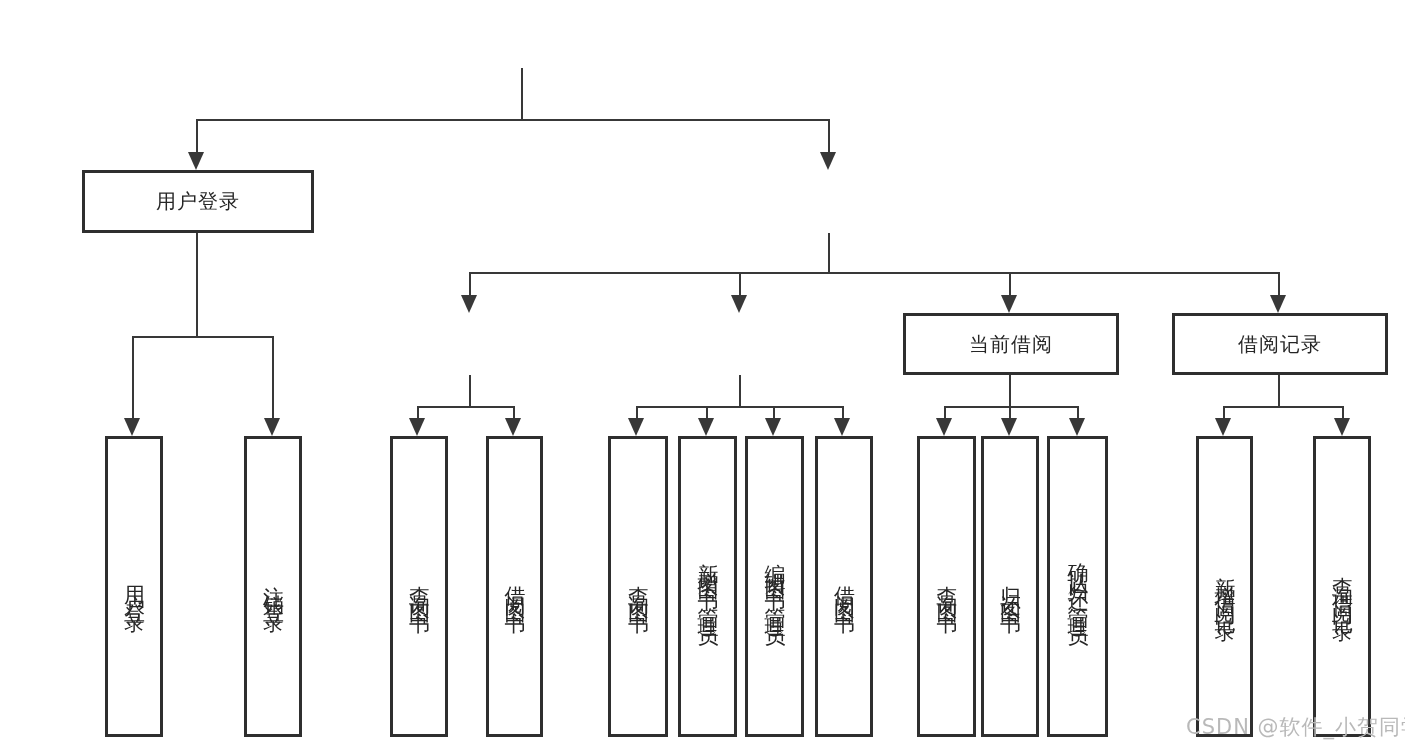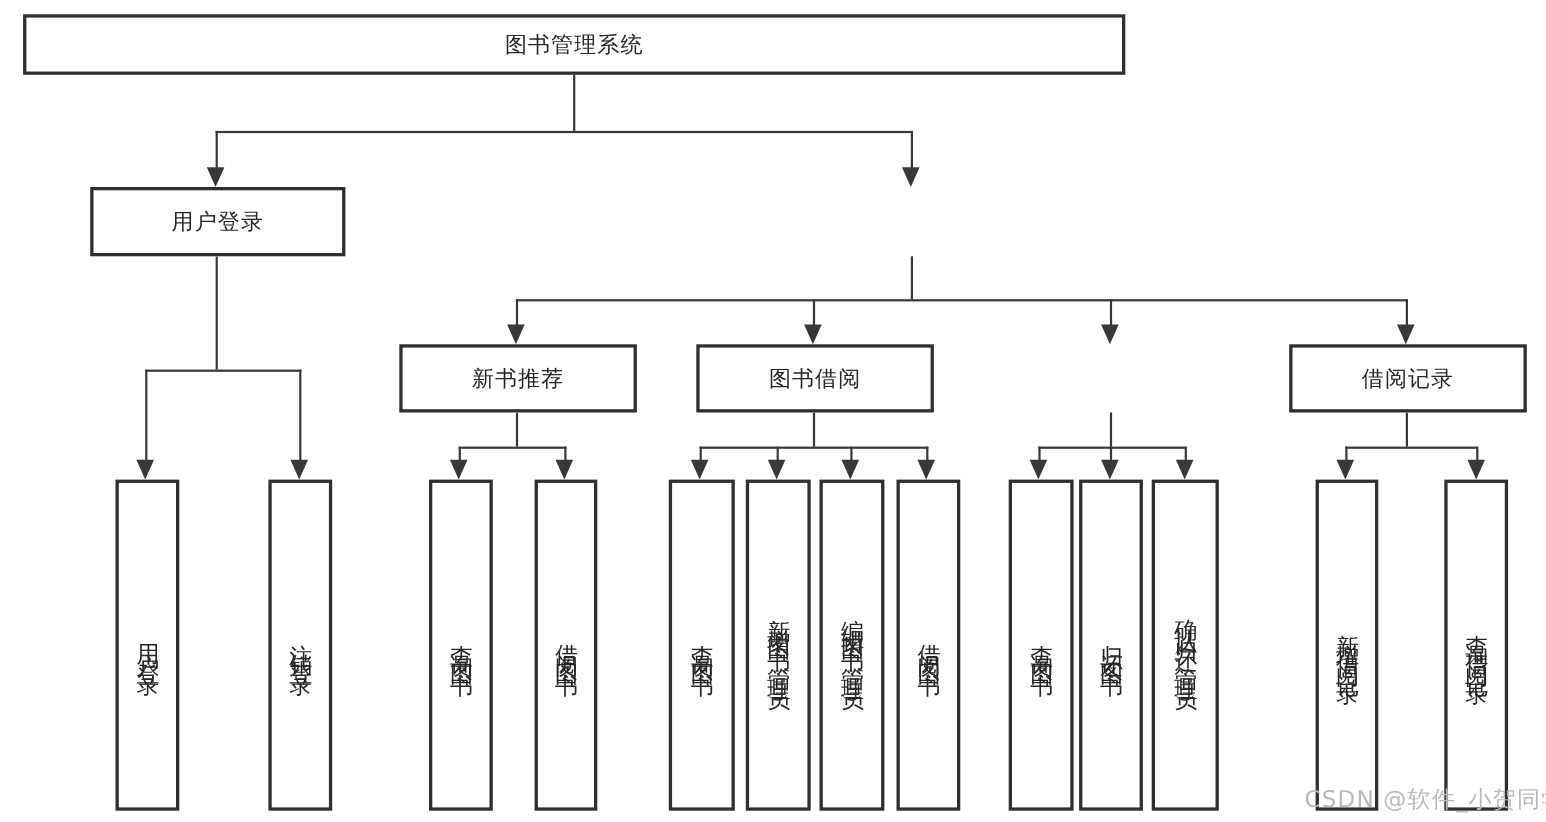--- a/index.html
+++ b/index.html
@@ -28,33 +28,27 @@
   .watermark{
     position:absolute;left:1186px;top:713px;font-size:21px;color:#b9b9b9;
     z-index:5;white-space:nowrap;letter-spacing:1px;
   }
 </style>
 </head>
 <body>
 
 <div class="canvas">
 
-  <div class="hbox" style="left:21px;top:13px;width:1002px;height:55px">
-    <span>图书管理系统</span>
-  </div>
 
   <div class="hbox" style="left:82px;top:170px;width:232px;height:63px">
     <span>用户登录</span>
   </div>
 
-  <div class="hbox" style="left:363px;top:313px;width:216px;height:62px">
-    <span>新书推荐</span>
-  </div>
-  <div class="hbox" style="left:633px;top:313px;width:216px;height:62px">
-    <span>图书借阅</span>
+  <div class="hbox" style="left:903px;top:313px;width:216px;height:62px">
+    <span>当前借阅</span>
   </div>
   <div class="hbox" style="left:1172px;top:313px;width:216px;height:62px">
     <span>借阅记录</span>
   </div>
 
   <div class="vbox" style="left:105px;top:436px;width:58px;height:301px">
     <span>用户登录</span>
   </div>
   <div class="vbox" style="left:244px;top:436px;width:58px;height:301px">
     <span>注销登录</span>

